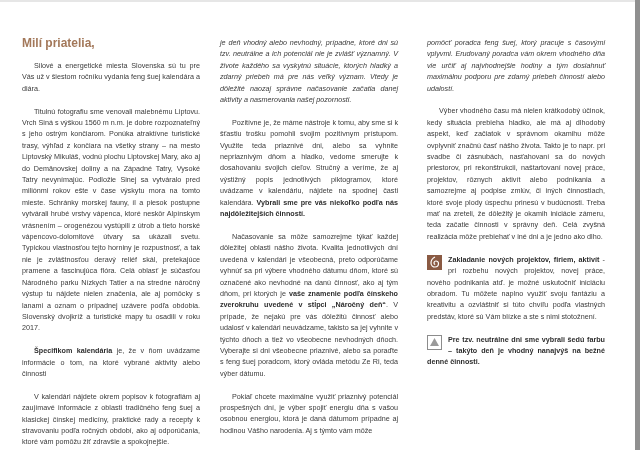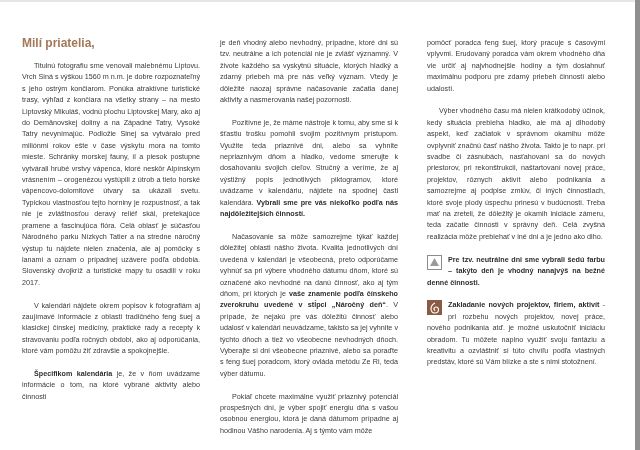--- a/index.html
+++ b/index.html
@@ -8,59 +8,60 @@
       font-family:"Liberation Sans", sans-serif; color:#3a3a3a; position:relative;
     }
     .topline { position:absolute; left:0; top:0; width:636px; height:2px; background:#e6e6e6; }
     .page-edge { position:absolute; right:0; top:0; width:5px; height:450px; background:#8f8f8f; }
     .col { position:absolute; top:37px; font-size:7.2px; line-height:11.4px; text-align:justify; }
     .col1 { left:22px; width:178px; }
     .col2 { left:220px; width:178px; }
     .col3 { left:427px; width:178px; }
     h1 { margin:0 0 11px 0; font-size:12px; font-weight:bold; color:#a3785a; line-height:12px; }
     p { margin:0 0 11.4px 0; text-indent:12px; }
-    p.noindent { text-indent:0; }
+    p.noindent { text-indent:0;font-style:italic; }
     b { color:#2e2e2e; }
     .iconpara { position:relative; text-indent:0; }
     .icon-box { float:left; width:15px; height:15px; margin:1px 6px 1px 0; box-sizing:border-box; }
     .icon-neutral { border:1px solid #8c8c8c; background:#fff; display:flex; align-items:center; justify-content:center; }
     .icon-spiral { background:#8a5a43; display:flex; align-items:center; justify-content:center; }
   </style>
 </head>
 <body>
 
 <div class="topline"></div>
 <div class="page-edge"></div>
 
 <div class="col col1">
   <h1>Milí priatelia,</h1>
+  <p>Silové a energetické miesta Slovenska sú tu pre Vás už v šiestom ročníku vydania feng šuej kalendára a diára.</p>
   <p>Titulnú fotografiu sme venovali malebnému Liptovu. Vrch Siná s výškou 1560 m n.m. je dobre rozpoznateľný s jeho ostrým končiarom. Ponúka atraktívne turistické trasy, výhľad z končiara na všetky strany – na mesto Liptovský Mikuláš, vodnú plochu Liptovskej Mary, ako aj do Demänovskej doliny a na Západné Tatry, Vysoké Tatry nevynímajúc. Podložie Sinej sa vytváralo pred miliónmi rokov ešte v čase výskytu mora na tomto mieste. Schránky morskej fauny, íl a piesok postupne vytvárali hrubé vrstvy vápenca, ktoré neskôr Alpínskym vrásnením – orogenézou vystúpili z útrob a tieto horské vápencovo-dolomitové útvary sa ukázali svetu. Typickou vlastnosťou tejto horniny je rozpustnosť, a tak nie je zvláštnosťou deravý reliéf skál, pretekajúce pramene a fascinujúca flóra. Celá oblasť je súčasťou Národného parku Nízkych Tatier a na stredne náročný výstup tu nájdete nielen značenia, ale aj pomôcky s lanami a oznam o prípadnej uzávere podľa obdobia. Slovenský dvojkríž a turistické mapy tu osadili v roku 2017.</p>
+  <p><b>Špecifikom kalendária</b><span> je, že v ňom uvádzame informácie o tom, na ktoré vybrané aktivity alebo činnosti</span></p>
   <p>V kalendári nájdete okrem popisov k fotografiám aj zaujímavé informácie z oblasti tradičného feng šuej a klasickej čínskej medicíny, praktické rady a recepty k stravovaniu podľa ročných období, ako aj odporúčania, ktoré vám pomôžu žiť zdravšie a spokojnejšie.</p>
-  <p><b>Špecifikom kalendária</b><span> je, že v ňom uvádzame informácie o tom, na ktoré vybrané aktivity alebo činnosti</span></p>
 </div>
 
 <div class="col col2">
   <p class="noindent">je deň vhodný alebo nevhodný, prípadne, ktoré dni sú tzv. neutrálne a ich potenciál nie je zvlášť významný. V živote každého sa vyskytnú situácie, ktorých hladký a zdarný priebeh má pre nás veľký význam. Vtedy je dôležité naozaj správne načasovanie začatia danej aktivity a nasmerovania našej pozornosti.</p>
   <p><span>Pozitívne je, že máme nástroje k tomu, aby sme si k šťastiu trošku pomohli svojim pozitívnym prístupom. Využite teda priaznivé dni, alebo sa vyhnite nepriaznivým dňom a hladko, vedome smerujte k dosahovaniu svojich cieľov. Stručný a veríme, že aj výstižný popis jednotlivých piktogramov, ktoré uvádzame v kalendáriu, nájdete na spodnej časti kalendára. </span><b>Vybrali sme pre vás niekoľko podľa nás najdôležitejších činností.</b></p>
   <p><span>Načasovanie sa môže samozrejme týkať každej dôležitej oblasti nášho života. Kvalita jednotlivých dní uvedená v kalendári je všeobecná, preto odporúčame vyhnúť sa pri výbere vhodného dátumu dňom, ktoré sú označené ako nevhodné na danú činnosť, ako aj tým dňom, pri ktorých je </span><b>vaše znamenie podľa čínskeho zverokruhu uvedené v stĺpci „Náročný deň“</b><span>. V prípade, že nejakú pre vás dôležitú činnosť alebo udalosť v kalendári neuvádzame, takisto sa jej vyhnite v týchto dňoch a tiež vo všeobecne nevhodných dňoch. Vyberajte si dni všeobecne priaznivé, alebo sa poraďte s feng šuej poradcom, ktorý ovláda metódu Ze Ri, teda výber dátumu.</span></p>
   <p>Pokiaľ chcete maximálne využiť priaznivý potenciál prospešných dní, je výber spojiť energiu dňa s vašou osobnou energiou, ktorá je daná dátumom prípadne aj hodinou Vášho narodenia. Aj s týmto vám môže</p>
 </div>
 
 <div class="col col3">
   <p class="noindent">pomôcť poradca feng šuej, ktorý pracuje s časovými vplyvmi. Erudovaný poradca vám okrem vhodného dňa vie určiť aj najvhodnejšie hodiny a tým dosiahnuť maximálnu podporu pre zdarný priebeh činností alebo udalostí.</p>
   <p>Výber vhodného času má nielen krátkodobý účinok, kedy situácia prebieha hladko, ale má aj dlhodobý aspekt, keď začiatok v správnom okamihu môže ovplyvniť značnú časť nášho života. Takto je to napr. pri svadbe či zásnubách, nasťahovaní sa do nových priestorov, pri rekonštrukcii, naštartovaní novej práce, projektov, rôznych aktivít alebo podnikania a samozrejme aj podpise zmlúv, či iných činnostiach, ktoré svoje plody úspechu prinesú v budúcnosti. Treba mať na zreteli, že dôležitý je okamih iniciácie zámeru, teda začatie činnosti v správny deň. Celá zvyšná realizácia môže prebiehať v iné dni a je jedno ako dlho.</p>
   <p class="iconpara">
+    <span class="icon-box icon-spiral">
+      <svg width="11" height="12" viewBox="0 0 11 12">
+          <path d="M6,1 C4,2 2,4 2,7 C2,9.5 4,11 6,11 C8,11 9.5,9.5 9.5,7.5 C9.5,6 8.3,5 7,5 C5.8,5 5,6 5,7 C5,7.8 5.6,8.3 6.2,8.3" stroke="#ffffff" stroke-width="1.2" fill="none"></path>
+        </svg>
+    </span>
+    <b>Zakladanie nových projektov, firiem, aktivít</b><span> - pri rozbehu nových projektov, novej práce, nového podnikania atď. je možné uskutočniť iniciáciu obradom. Tu môžete naplno využiť svoju fantáziu a kreativitu a ozvláštniť si túto chvíľu podľa vlastných predstáv, ktoré sú Vám blízke a ste s nimi stotožnení.</span>
+  </p>
+  <p class="iconpara">
     <span class="icon-box icon-neutral">
       <svg width="9" height="8" viewBox="0 0 9 8">
           <polygon points="4.5,0 9,8 0,8" fill="#9a9a9a"></polygon>
         </svg>
     </span>
     <b>Pre tzv. neutrálne dni sme vybrali šedú farbu – takýto deň je vhodný nanajvýš na bežné denné činnosti.</b>
   </p>
-  <p class="iconpara">
-    <span class="icon-box icon-spiral">
-      <svg width="11" height="12" viewBox="0 0 11 12">
-          <path d="M6,1 C4,2 2,4 2,7 C2,9.5 4,11 6,11 C8,11 9.5,9.5 9.5,7.5 C9.5,6 8.3,5 7,5 C5.8,5 5,6 5,7 C5,7.8 5.6,8.3 6.2,8.3" stroke="#ffffff" stroke-width="1.2" fill="none"></path>
-        </svg>
-    </span>
-    <b>Zakladanie nových projektov, firiem, aktivít</b><span> - pri rozbehu nových projektov, novej práce, nového podnikania atď. je možné uskutočniť iniciáciu obradom. Tu môžete naplno využiť svoju fantáziu a kreativitu a ozvláštniť si túto chvíľu podľa vlastných predstáv, ktoré sú Vám blízke a ste s nimi stotožnení.</span>
-  </p>
 </div>
 
 </body></html>

